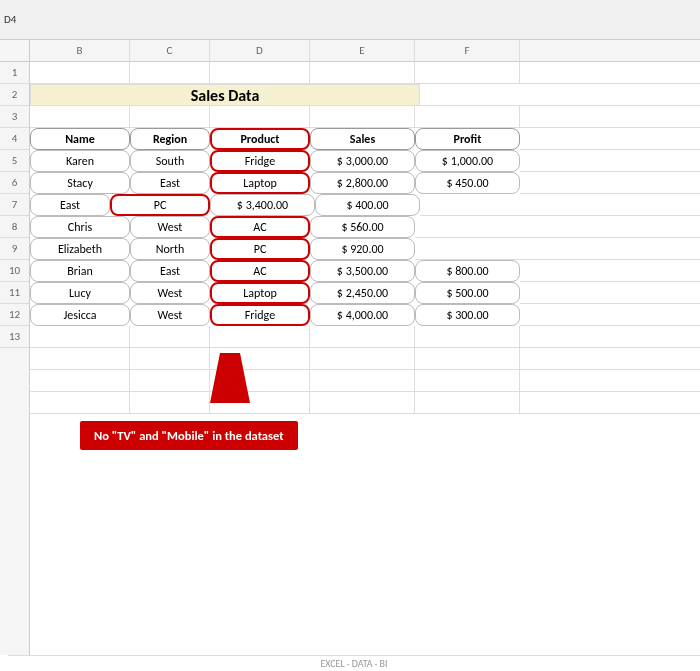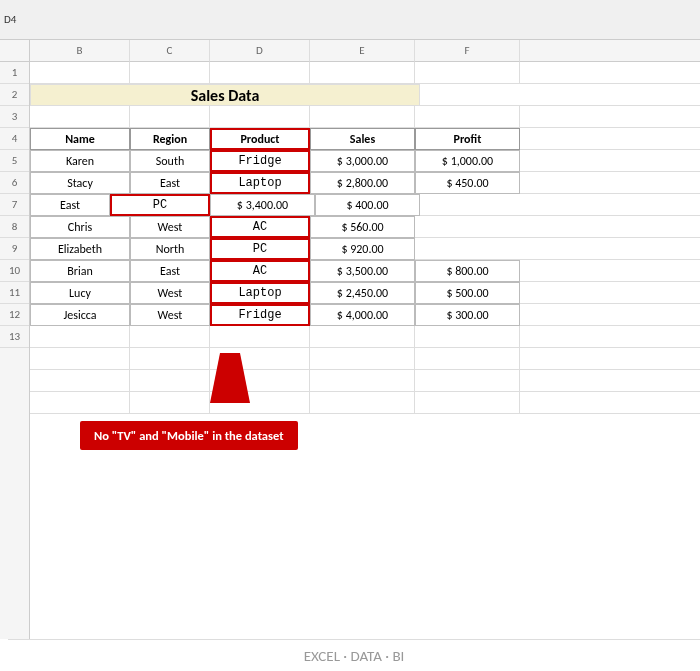--- a/index.html
+++ b/index.html
@@ -97,21 +97,21 @@
       border-bottom: 1px solid #ddd;
       display: flex;
       align-items: center;
       padding: 0 4px;
       font-size: 12px;
       overflow: hidden;
       white-space: nowrap;
       background: #fff;
     }
 
-    .cell-center { justify-content: center; }
+    .cell-center { justify-content: center; border-radius: 8px; }
     .cell-bold { font-weight: bold; }
     .col-b { width: 100px; min-width: 100px; }
     .col-c { width: 80px; min-width: 80px; }
     .col-d { width: 100px; min-width: 100px; }
     .col-e { width: 105px; min-width: 105px; }
     .col-f { width: 105px; min-width: 105px; }
     .col-rest { flex: 1; border-right: none; }
 
     
     .title-cell {
@@ -131,30 +131,29 @@
     }
 
     
     .data-cell {
       border: 1px solid #bbb;
     }
 
     
     .product-cell {
       border: 2px solid #cc0000;
-      font-family: Liberation Mono, monospace;
     }
 
     
     .watermark {
-      height: 32px;
-      display: flex;
-      align-items: center;
-      justify-content: center;
-      font-size: 15px;
+      height: 16px;
+      display: flex;
+      align-items: center;
+      justify-content: center;
+      font-size: 10px;
       color: #999;
       border-top: 1px solid #ddd;
       margin-left: 8px;
     }
   </style>
 </head>
 <body>
 
 <div class="spreadsheet">
 

